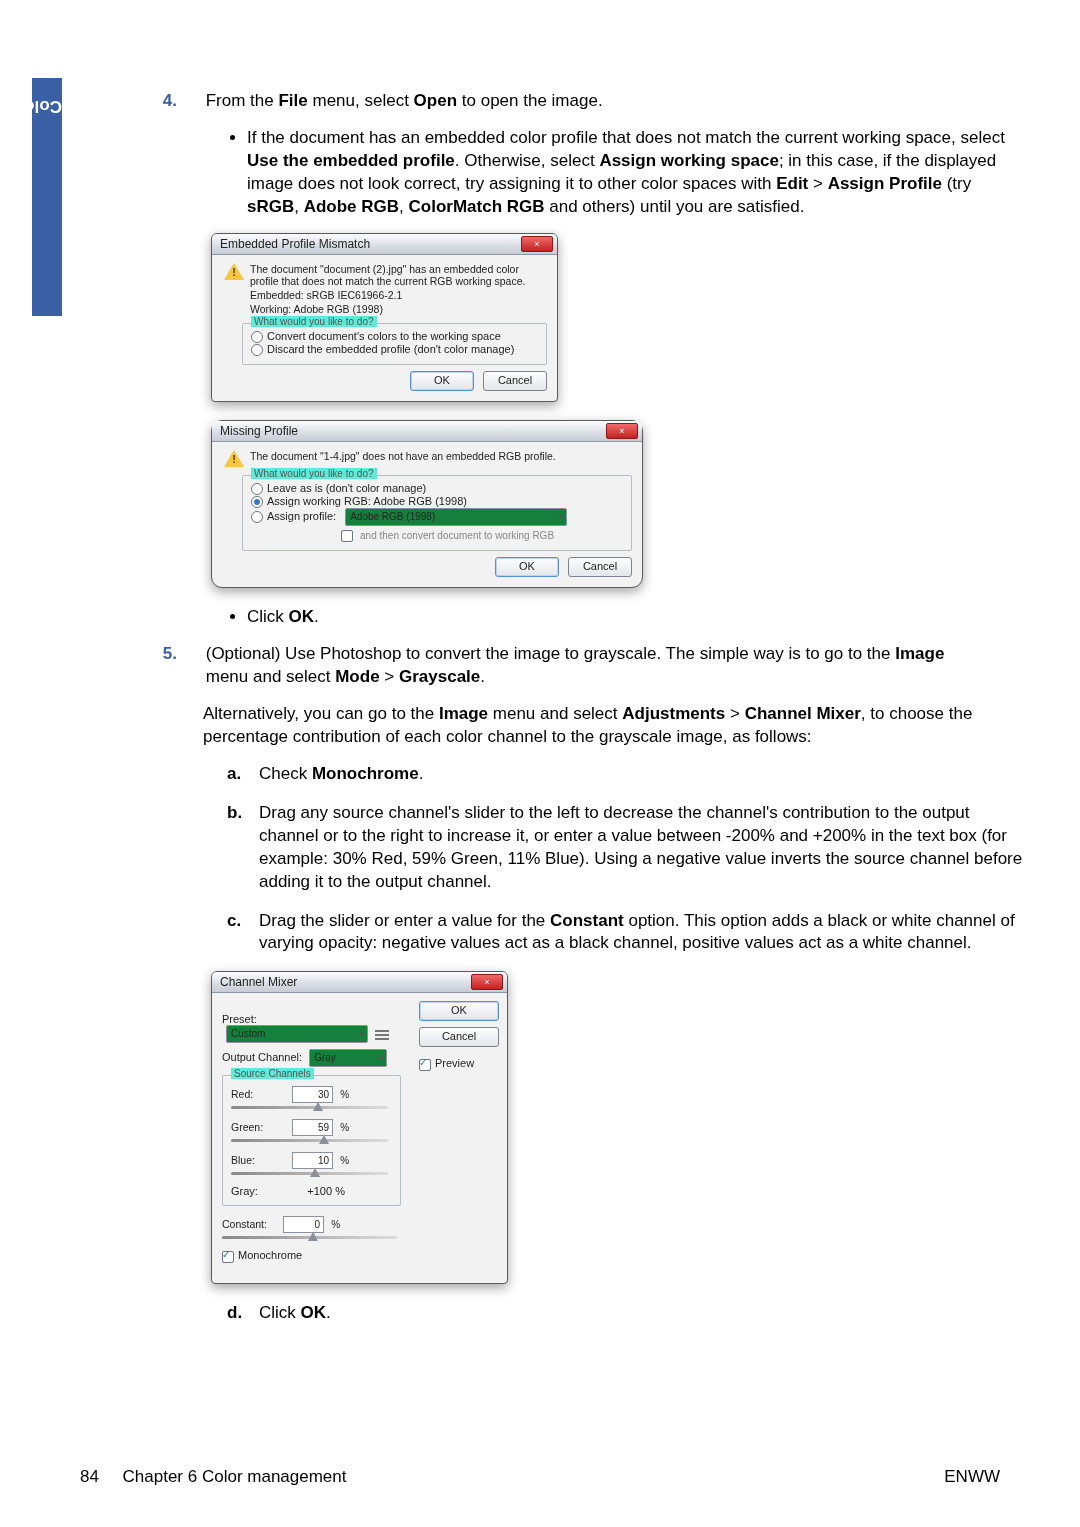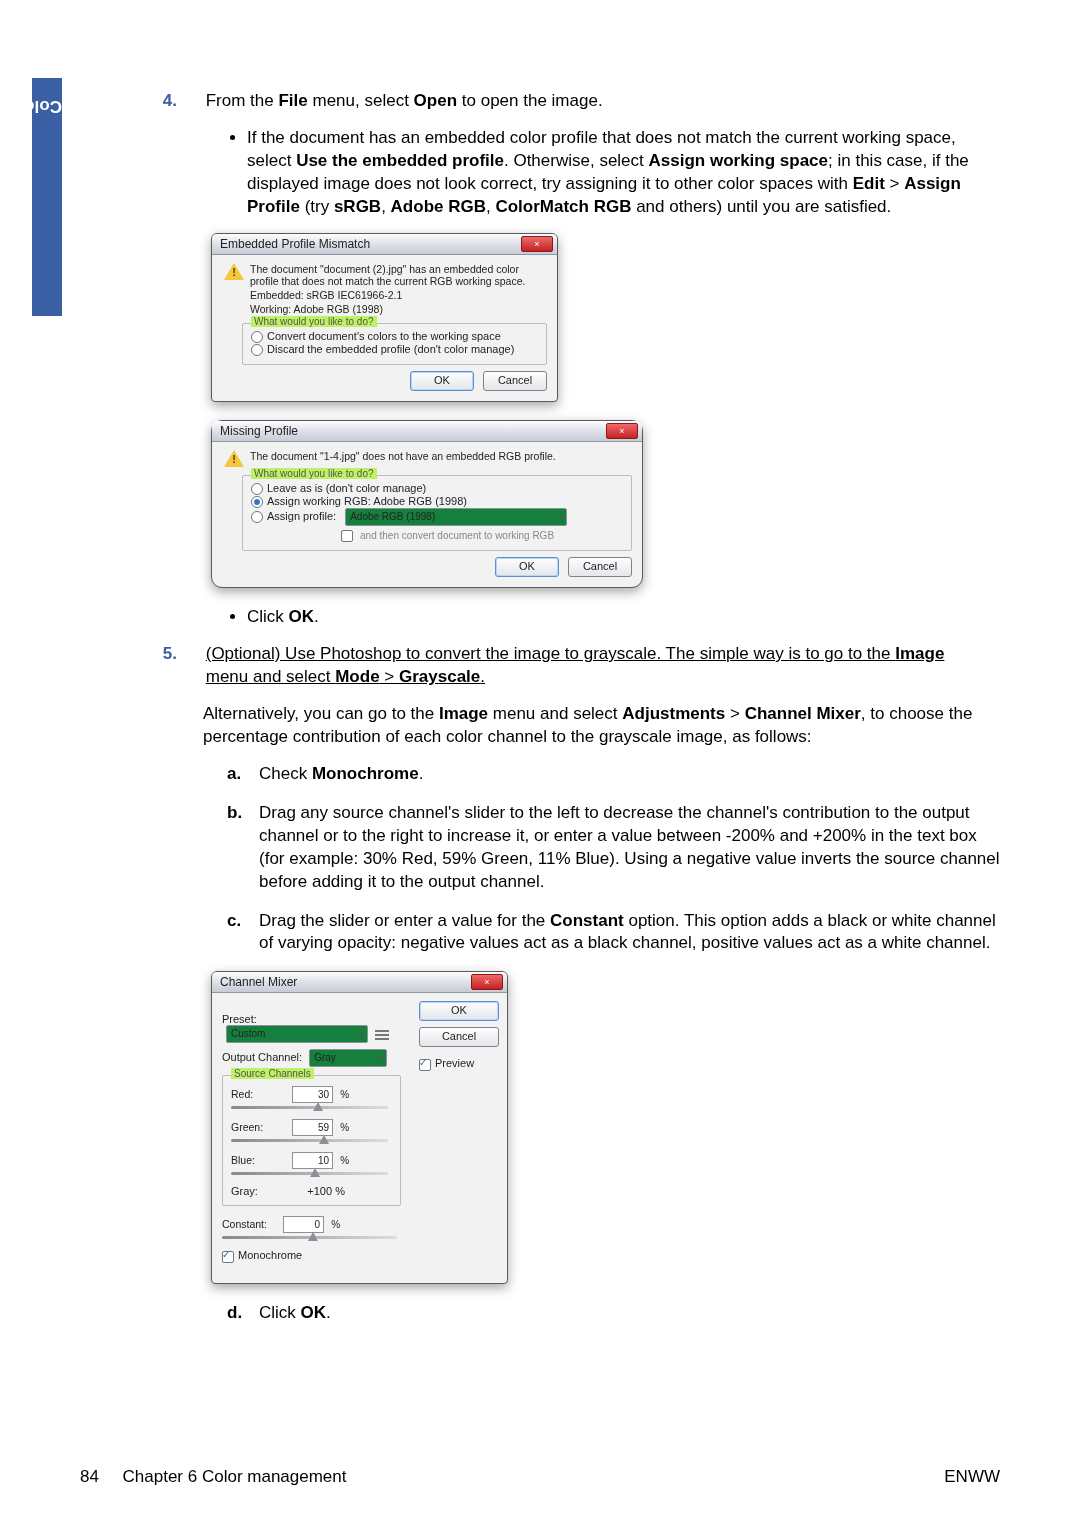--- a/index.html
+++ b/index.html
@@ -34,21 +34,21 @@
     font-weight: bold;
     font-size: 17px;
     white-space: nowrap;
     transform-origin: 15px 15px;
     transform: rotate(90deg);
     writing-mode: vertical-rl;
   }
   .content {
     position: absolute;
     left: 77px;
-    right: 76px;
+    right: 53px;
     top: 90px;
   }
   .step-num {
     color: #3a5fa4;
     font-weight: bold;
     font-size: 17px;
     display: inline-block;
     width: 100px;
     text-align: right;
   }
@@ -140,21 +140,21 @@
   .fieldset {
     border: 1px solid #b8bcc4;
     border-radius: 2px;
     margin: 8px 0 6px 26px;
     padding: 6px 8px 8px 8px;
     position: relative;
   }
   .fieldset .legend {
     position: absolute;
     top: -8px; left: 8px;
-    background: #bef264;
+    background: #5eead4;
     padding: 0 3px;
     font-size: 10px;
     color: #555;
   }
   .radio, .chk {
     display: inline-block;
     width: 10px; height: 10px;
     border: 1px solid #6e7480;
     border-radius: 50%;
     background: #fff;
@@ -339,21 +339,21 @@
     </div>
 
     <ul class="bullets body-text">
       <li>
         <span>Click </span><span class="bold">OK</span><span>.</span>
       </li>
     </ul>
 
     <div class="body-text" style="margin-top:10px;">
       <span class="step-num">5.</span>
-      <span style="display:inline-block; vertical-align:top; width:770px; margin-left:24px;text-decoration:underline;">
+      <span style="display:inline-block; vertical-align:top; width:770px; margin-left:24px;">
         <span>(Optional) Use Photoshop to convert the image to grayscale. The simple way is to go to the </span><span class="bold">Image</span><span> menu and select </span><span class="bold">Mode</span><span> &gt; </span><span class="bold">Grayscale</span><span>.</span>
       </span>
     </div>
 
     <div class="para body-text">
       <span>Alternatively, you can go to the </span><span class="bold">Image</span><span> menu and select </span><span class="bold">Adjustments</span><span> &gt; </span><span class="bold">Channel Mixer</span><span>, to choose the percentage contribution of each color channel to the grayscale image, as follows:</span>
     </div>
 
     <div class="sublist body-text">
       <div class="subitem">

